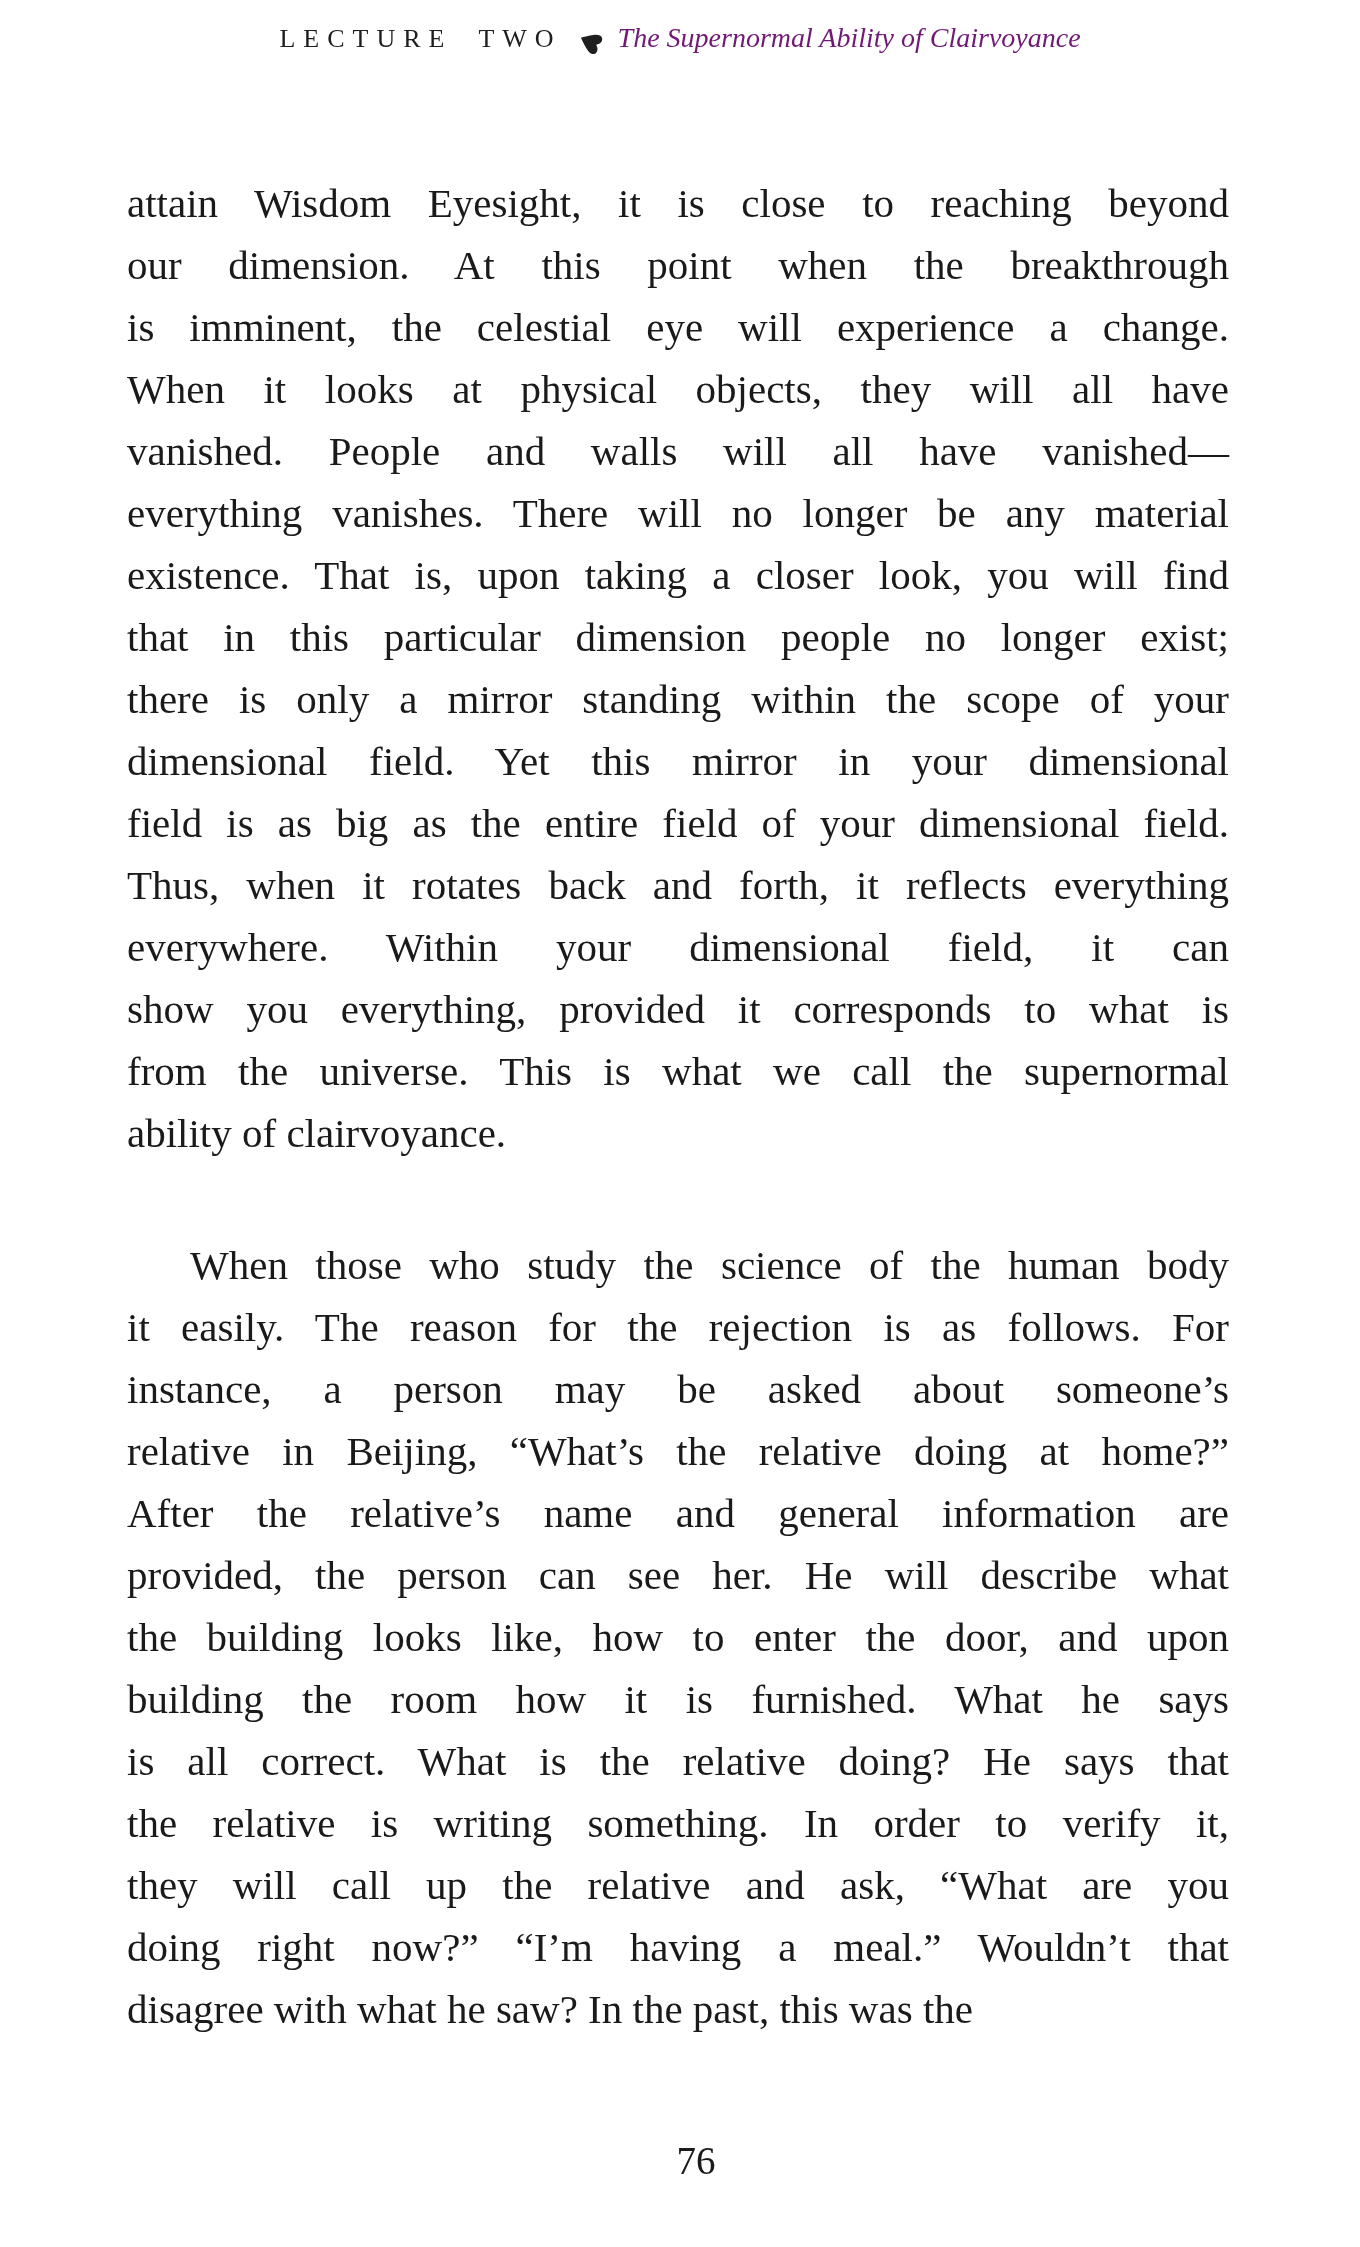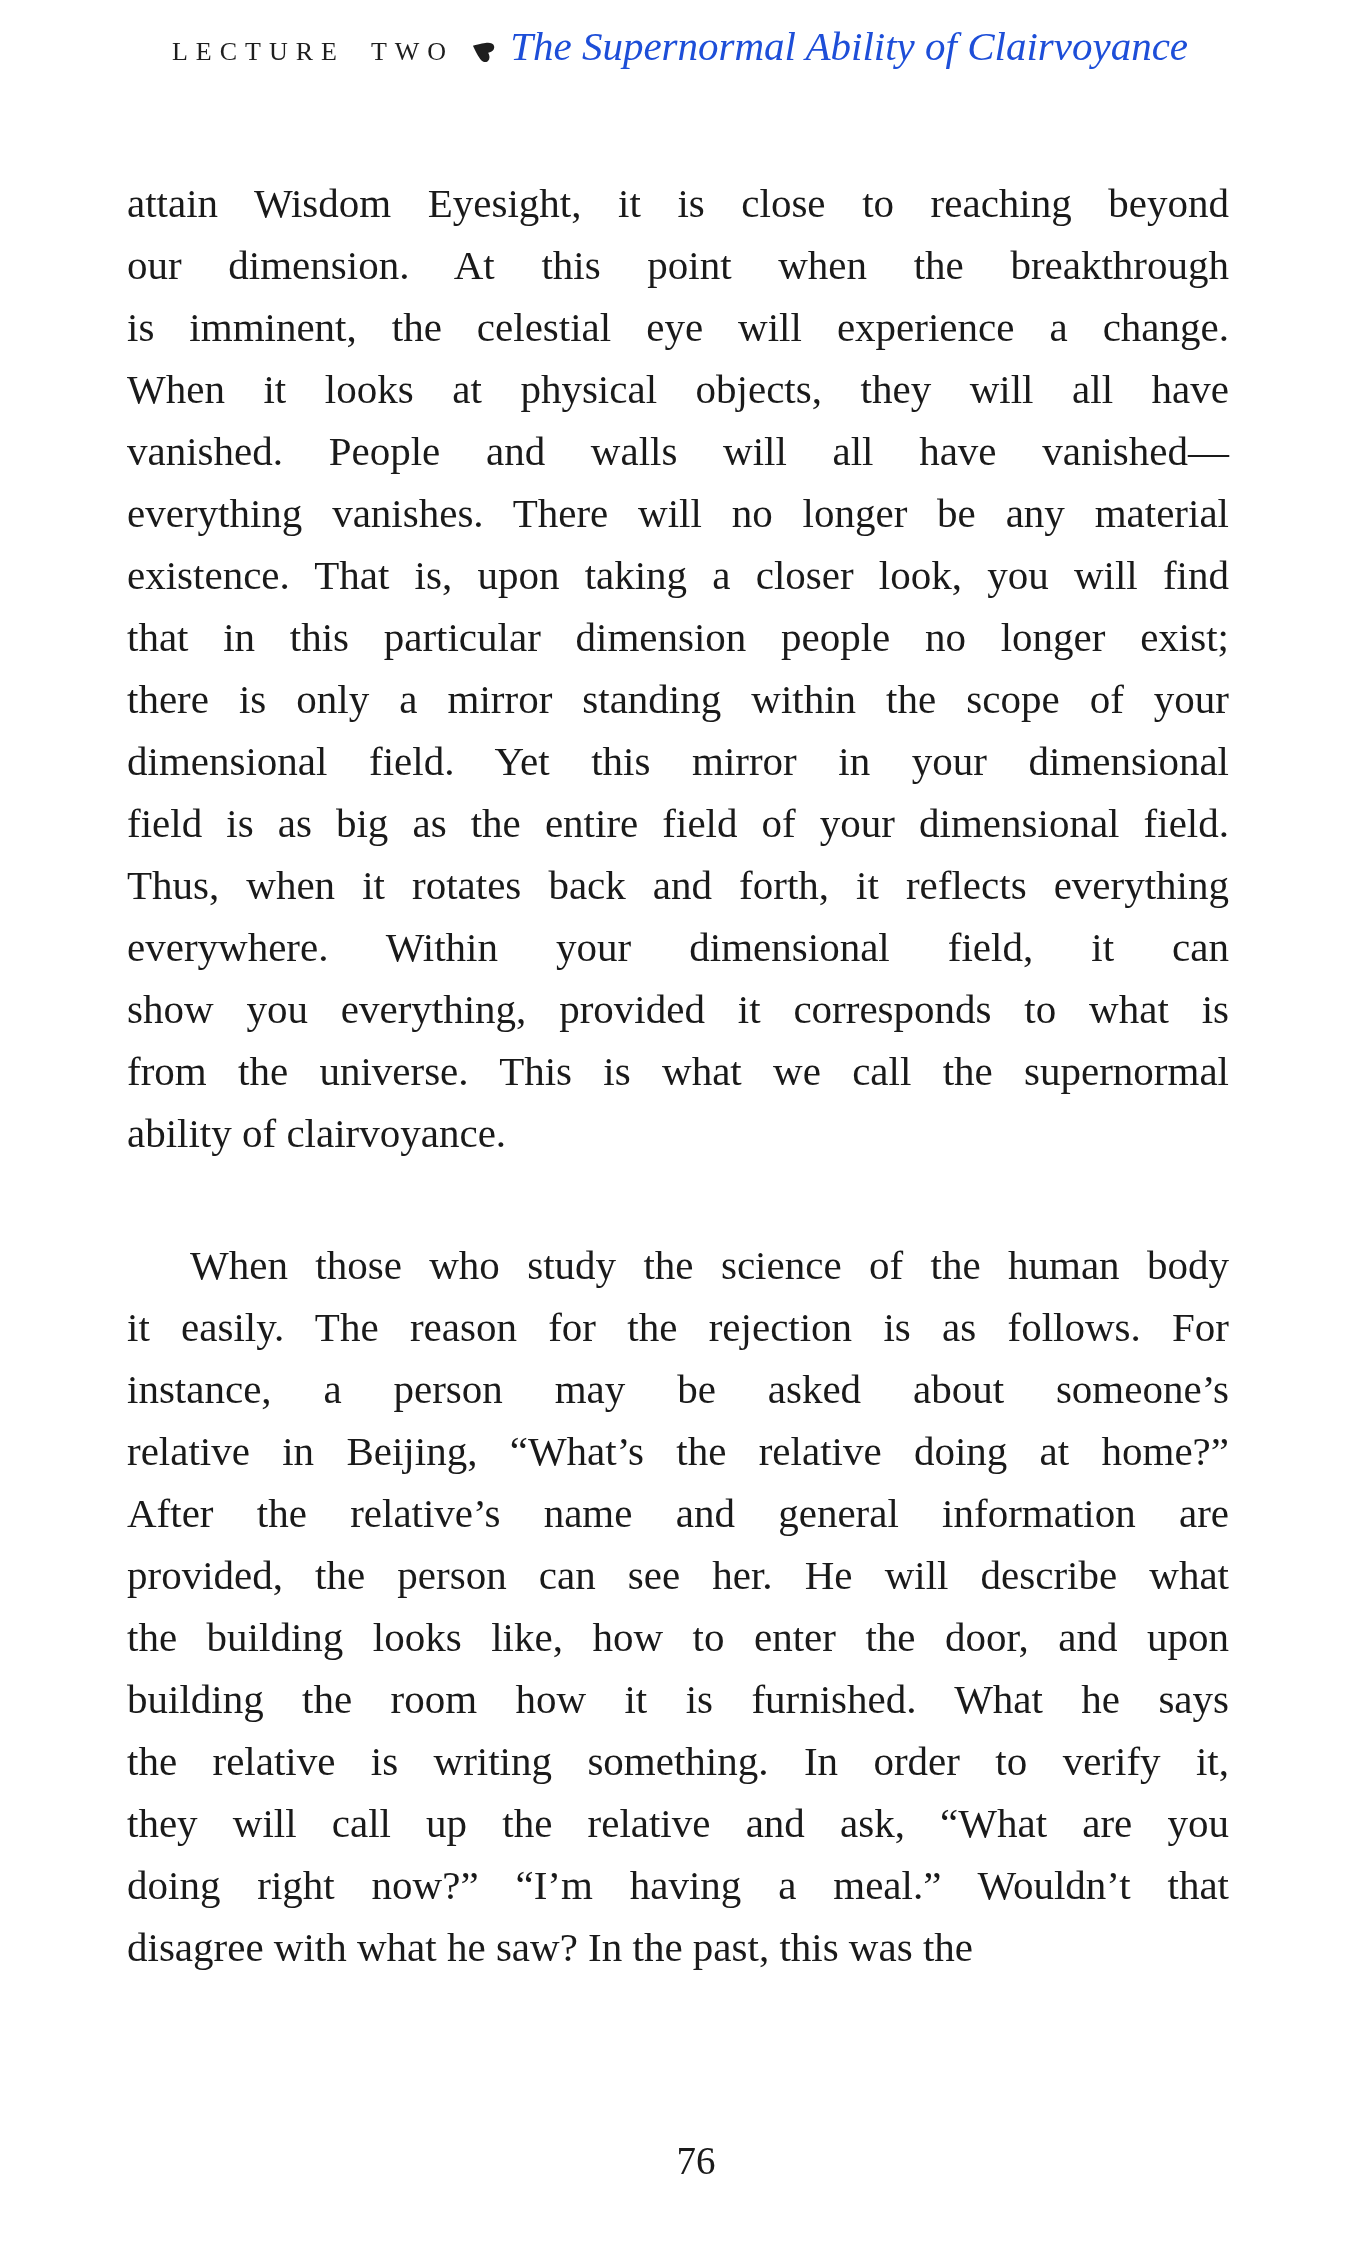--- a/index.html
+++ b/index.html
@@ -39,22 +39,22 @@
   }
   .ornament svg {
     width: 24px;
     height: 24px;
     display: block;
     transform: rotate(115deg);
     fill: #1e1e1e;
   }
   .chapter-title {
     font-style: italic;
-    font-size: 41px;
-    color: #1d4ed8;
+    font-size: 28px;
+    color: #701a75;
   }
   
   .body-text {
     position: absolute;
     top: 160px;
     left: 115px;
     width: 1126px;
     font-size: 41px;
     line-height: 62px;
     color: #1a1a1a;
@@ -117,20 +117,21 @@
 
     <div class="paragraph para-2">
       <div class="line indent">When those who study the science of the human body</div>
       <div class="line">it easily. The reason for the rejection is as follows. For</div>
       <div class="line">instance, a person may be asked about someone’s</div>
       <div class="line">relative in Beijing, “What’s the relative doing at home?”</div>
       <div class="line">After the relative’s name and general information are</div>
       <div class="line">provided, the person can see her. He will describe what</div>
       <div class="line">the building looks like, how to enter the door, and upon</div>
       <div class="line">building the room how it is furnished. What he says</div>
+      <div class="line">is all correct. What is the relative doing? He says that</div>
       <div class="line">the relative is writing something. In order to verify it,</div>
       <div class="line">they will call up the relative and ask, “What are you</div>
       <div class="line">doing right now?” “I’m having a meal.” Wouldn’t that</div>
       <div class="line last">disagree with what he saw? In the past, this was the</div>
     </div>
 
   </main>
 
   <footer class="folio">76</footer>
 

